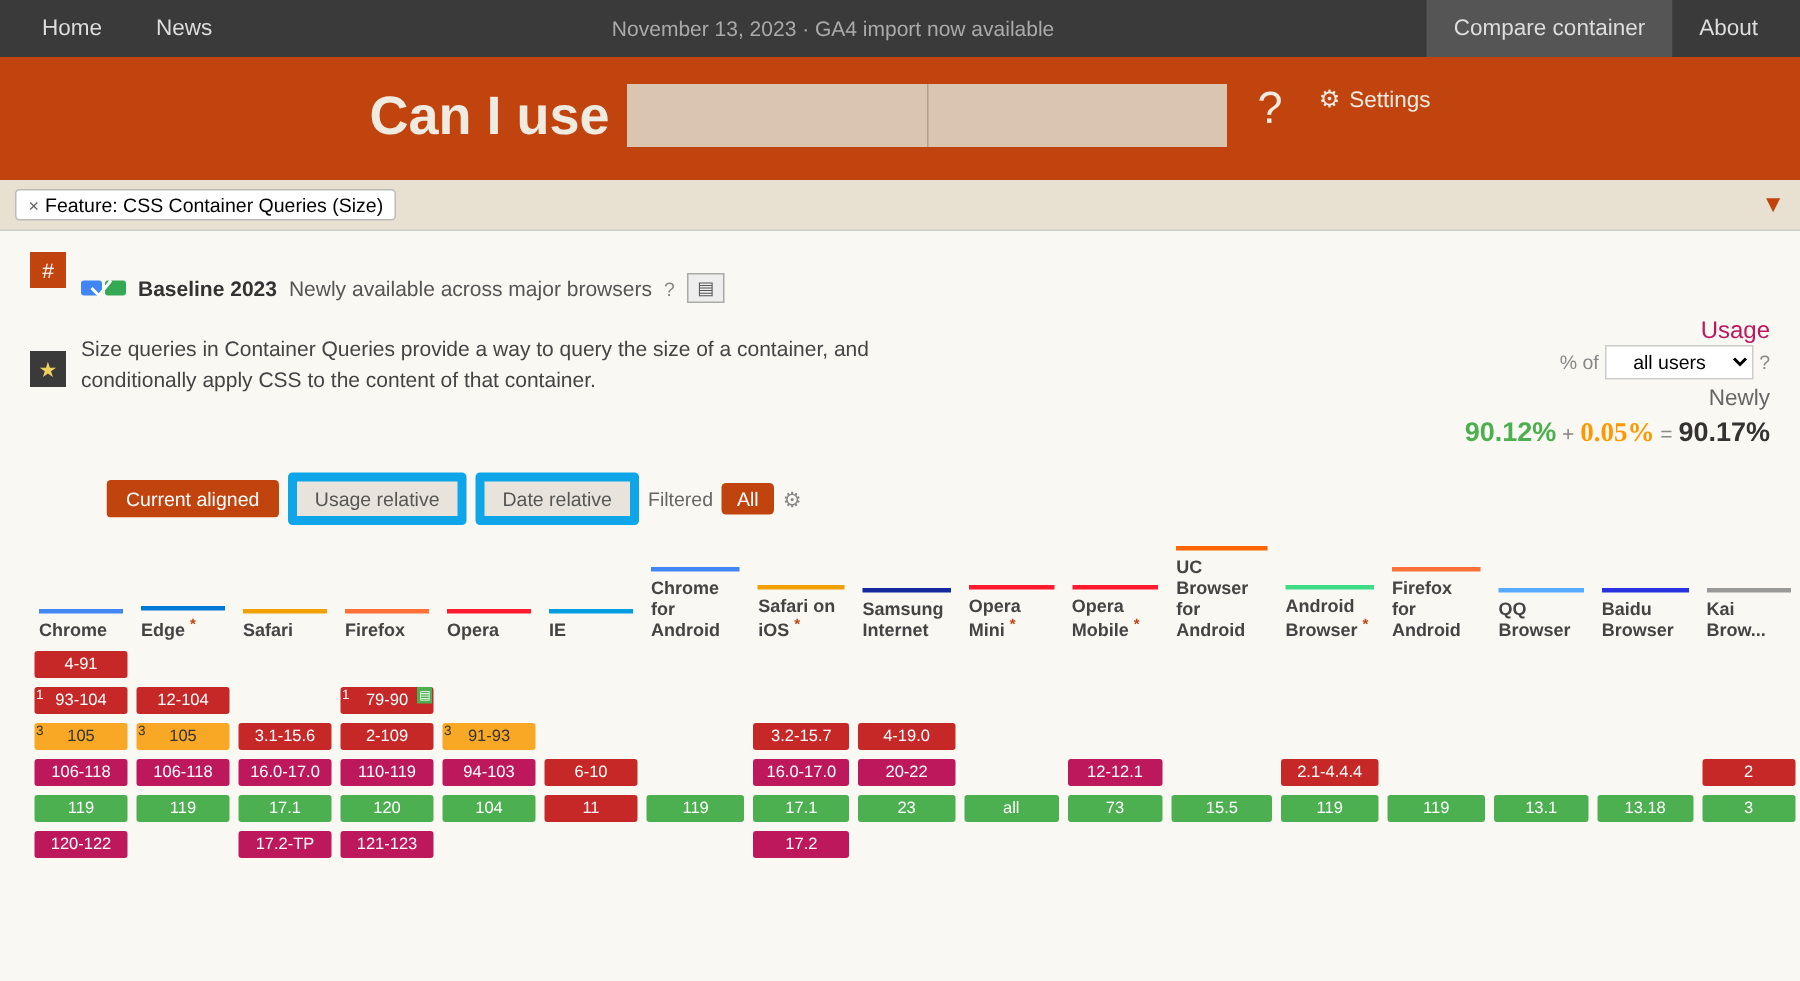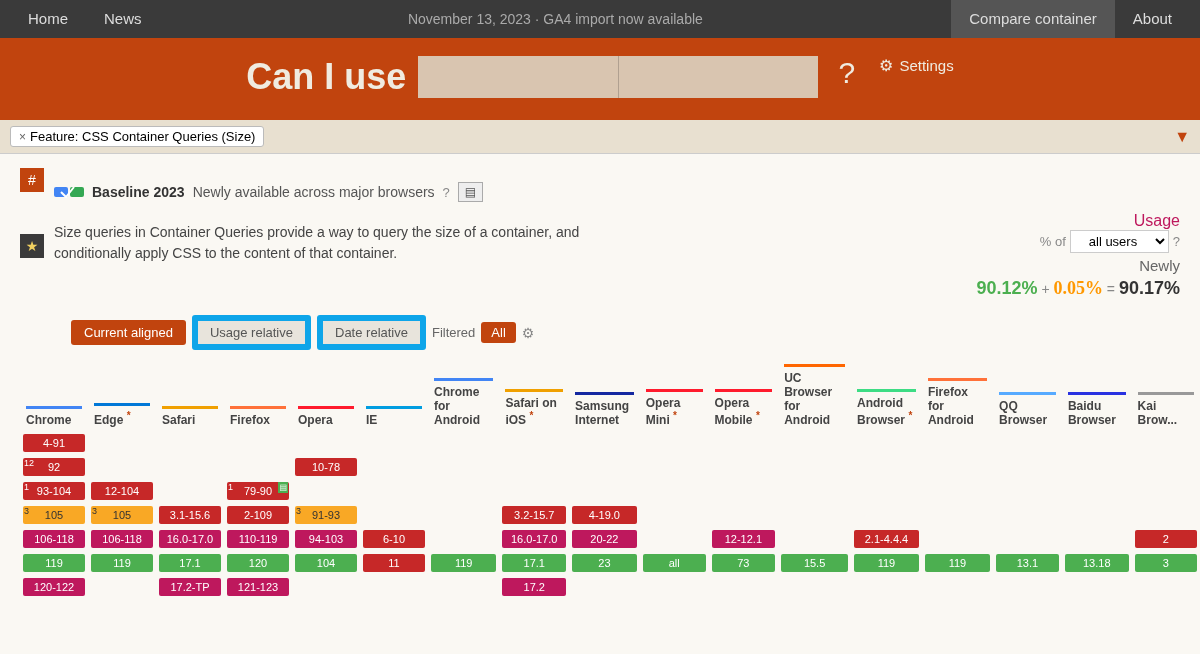--- a/index.html
+++ b/index.html
@@ -263,45 +263,20 @@
           <td class="cell"></td>
           <td class="cell"></td>
           <td class="cell"></td>
           <td class="cell"></td>
           <td class="cell"></td>
           <td class="cell"></td>
           <td class="cell"></td>
           <td class="cell"></td>
         </tr>
 
-        <tr>
-          <td class="cell">
-            <span class="ver-cell red" style="position:relative;">
-              <sup class="sup-num">12</sup>92
-            </span>
-          </td>
-          <td class="cell"></td>
-          <td class="cell"></td>
-          <td class="cell"></td>
-          <td class="cell">
-              <span class="ver-cell red">10-78</span>
-            </td>
-          <td class="cell"></td>
-          <td class="cell"></td>
-          <td class="cell"></td>
-          <td class="cell"></td>
-          <td class="cell"></td>
-          <td class="cell"></td>
-          <td class="cell"></td>
-          <td class="cell"></td>
-          <td class="cell"></td>
-          <td class="cell"></td>
-          <td class="cell"></td>
-          <td class="cell"></td>
-        </tr>
 
         <tr>
           <td class="cell">
             <span class="ver-cell red" style="position:relative;">
               <sup class="sup-num">1</sup>93-104
             </span>
           </td>
           <td class="cell">
               <span class="ver-cell red">12-104</span>
             </td>

